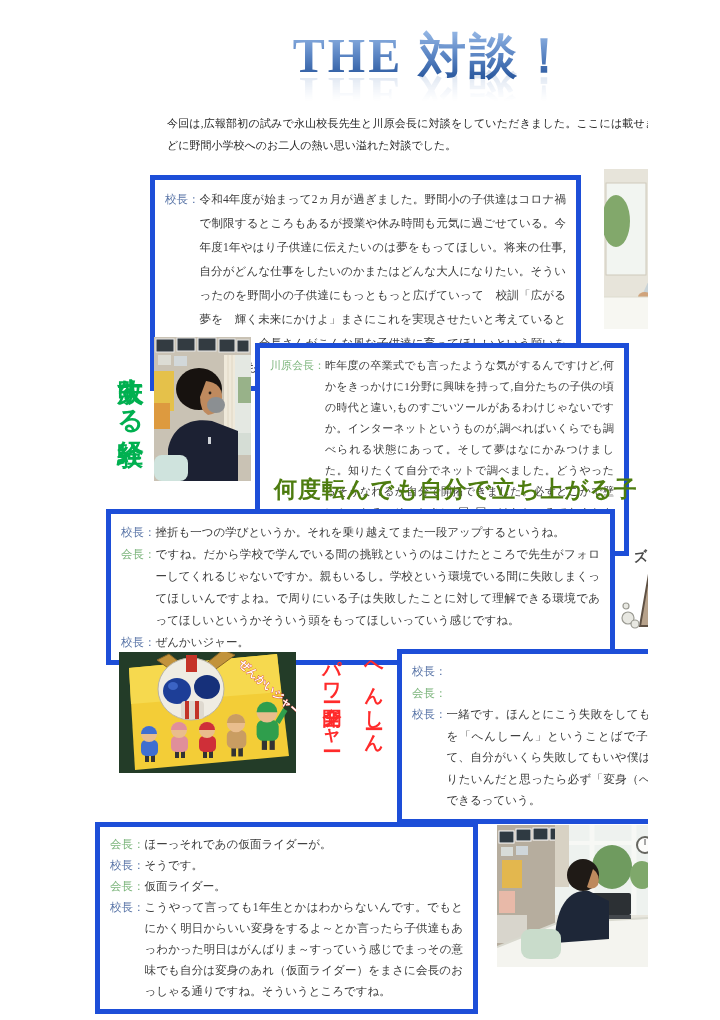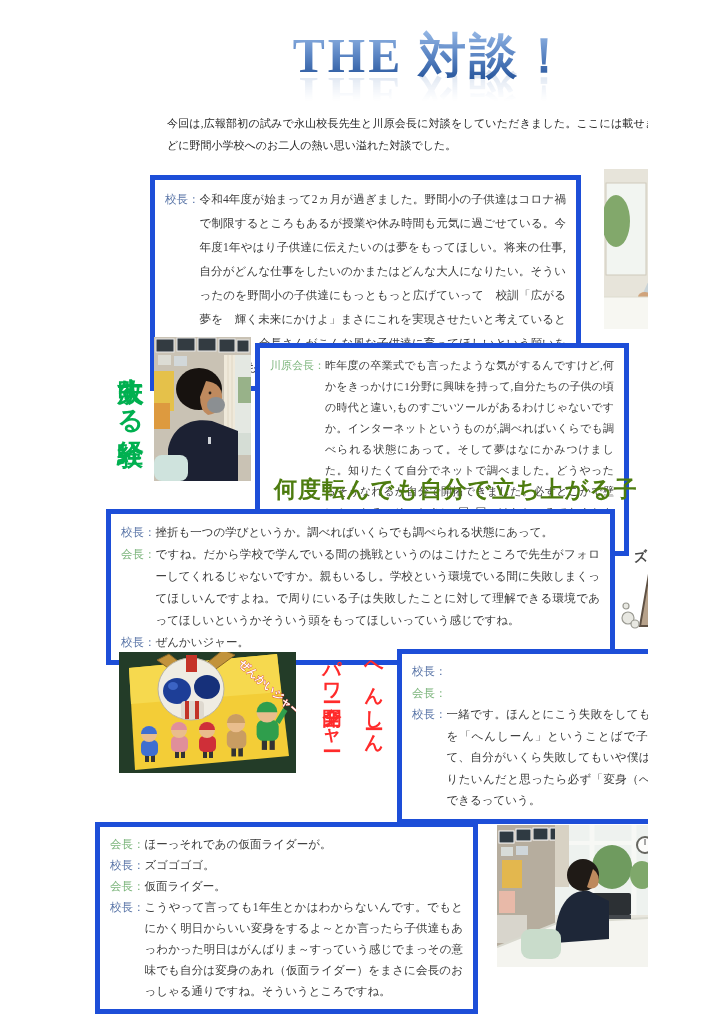--- a/index.html
+++ b/index.html
@@ -156,21 +156,21 @@
       <span class="lbl chair">川原会長：</span>
       <div class="txt">昨年度の卒業式でも言ったような気がするんですけど,何かをきっかけに1分野に興味を持って,自分たちの子供の頃の時代と違い,ものすごいツールがあるわけじゃないですか。インターネットというものが,調べればいくらでも調べられる状態にあって。そして夢はなにかみつけました。知りたくて自分でネットで調べました。どうやったらそうなれるか自分で開拓できました。必ずどこかで壁にぶつかる。そのときに1回2回こけたところでなんともない人でいてほしい。まあ難しいですけどね。</div>
     </div>
   </div>
 
   <div class="h-green">何度転んでも自分で立ち上がる子</div>
 
   <div class="dlg lh22" style="left:34px;top:509px;width:509px;min-height:128px;">
     <div class="entry">
       <span class="lbl principal">校長：</span>
-      <div class="txt">挫折も一つの学びというか。調べればいくらでも調べられる状態にあって。</div>
+      <div class="txt">挫折も一つの学びというか。それを乗り越えてまた一段アップするというね。</div>
     </div>
     <div class="entry">
       <span class="lbl chair">会長：</span>
       <div class="txt">ですね。だから学校で学んでいる間の挑戦というのはこけたところで先生がフォローしてくれるじゃないですか。親もいるし。学校という環境でいる間に失敗しまくってほしいんですよね。で周りにいる子は失敗したことに対して理解できる環境であってほしいというかそういう頭をもってほしいっていう感じですね。</div>
     </div>
     <div class="entry">
       <span class="lbl principal">校長：</span>
       <div class="txt">ぜんかいジャー。</div>
     </div>
   </div>
@@ -268,21 +268,21 @@
     </div>
   </div>
 
   <div class="dlg lh21" style="left:23px;top:822px;width:383px;min-height:152px;">
     <div class="entry">
       <span class="lbl chair">会長：</span>
       <div class="txt">ほーっそれであの仮面ライダーが。</div>
     </div>
     <div class="entry">
       <span class="lbl principal">校長：</span>
-      <div class="txt">ズゴゴゴゴ。</div>
+      <div class="txt">そうです。</div>
     </div>
     <div class="entry">
       <span class="lbl chair">会長：</span>
       <div class="txt">仮面ライダー。</div>
     </div>
     <div class="entry">
       <span class="lbl principal">校長：</span>
       <div class="txt">こうやって言っても1年生とかはわからないんです。でもとにかく明日からいい変身をするよ～とか言ったら子供達もあっわかった明日はがんばりま～すっていう感じでまっその意味でも自分は変身のあれ（仮面ライダー）をまさに会長のおっしゃる通りですね。そういうところですね。</div>
     </div>
   </div>

